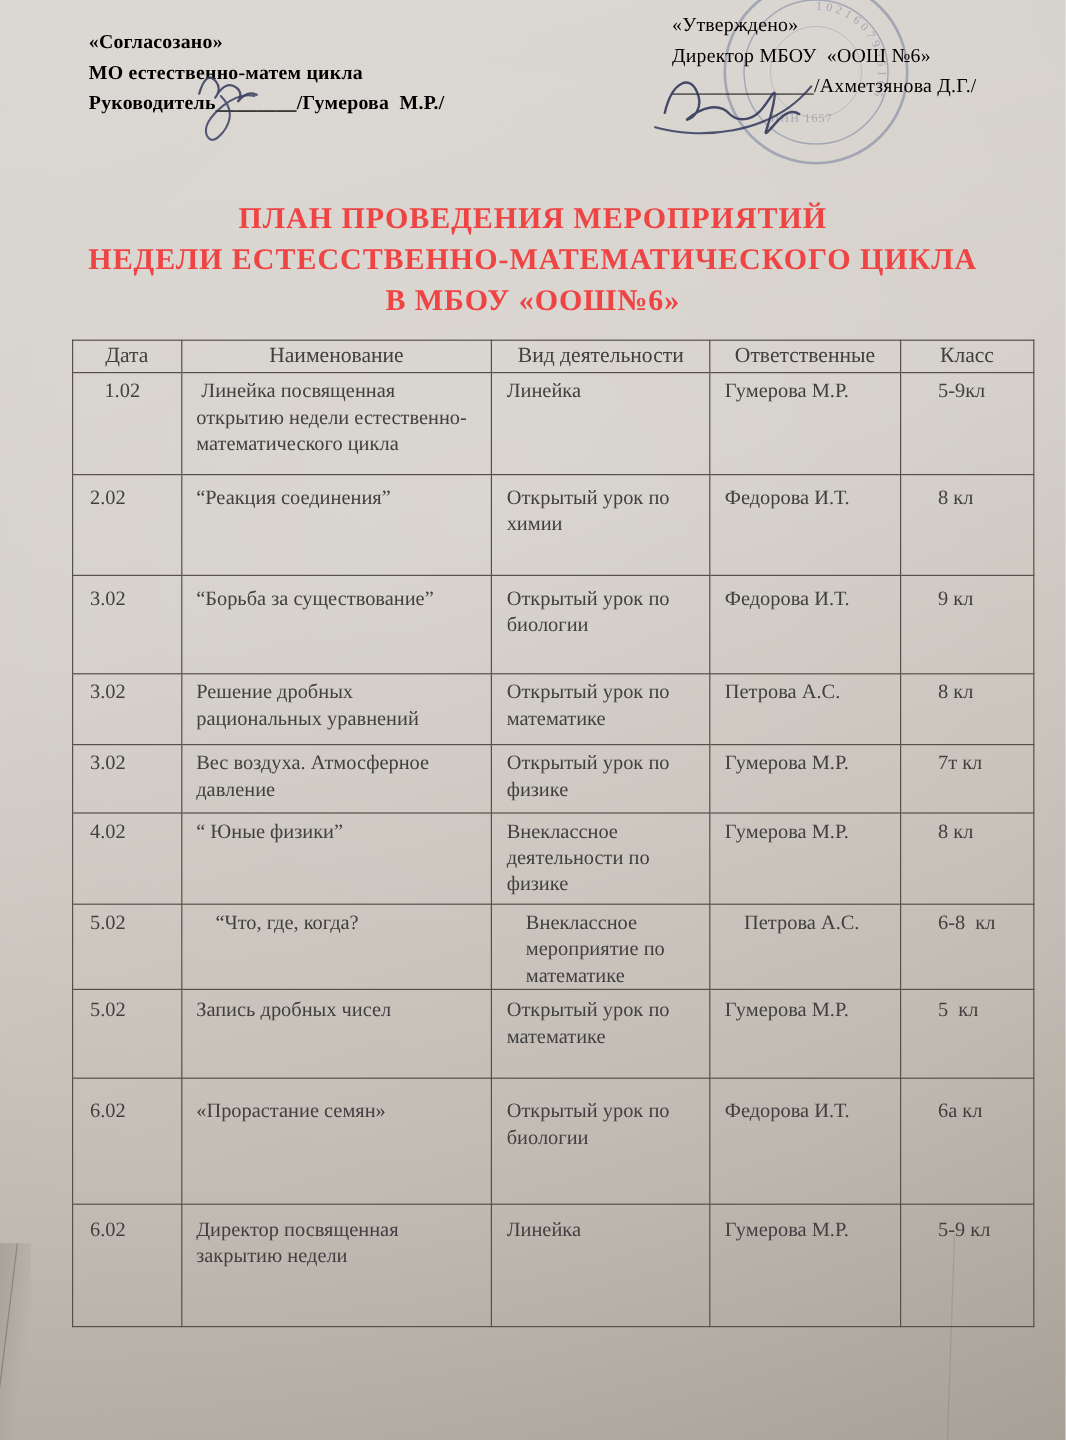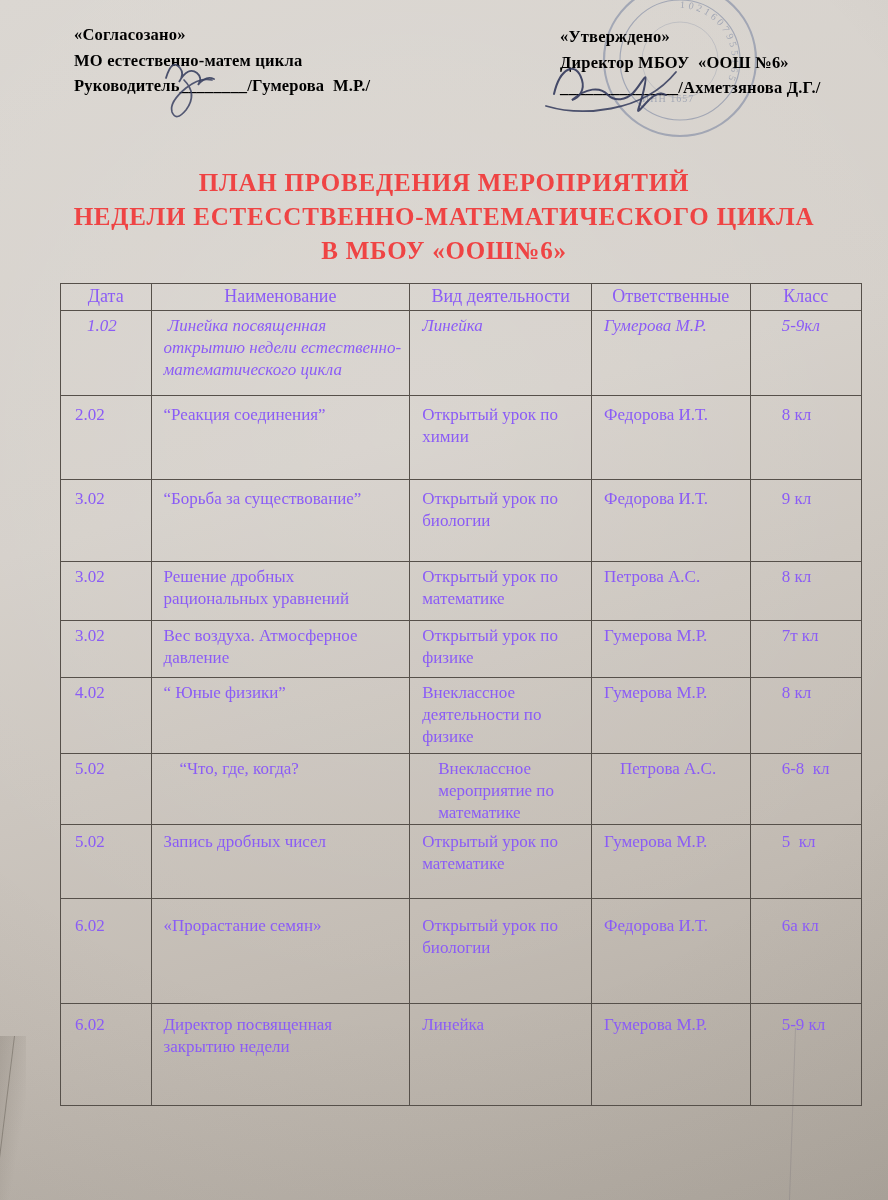--- a/index.html
+++ b/index.html
@@ -15,48 +15,48 @@
     background:rgba(95,89,80,0.45);transform:rotate(7deg);transform-origin:top center;}
   .paper-edge-shade{position:absolute;left:0;top:1036px;width:26px;height:164px;
     background:linear-gradient(100deg,rgba(110,102,92,0.28),rgba(110,102,92,0) 70%);}
   .crease{position:absolute;left:792px;top:1028px;width:1px;height:172px;
     background:rgba(104,100,112,0.22);transform:rotate(2deg);}
 
   
   .approval{position:absolute;font-size:16.5px;line-height:25.5px;color:#000000;
     letter-spacing:0.2px;z-index:2;}
   .approval-left{left:74px;top:22px;font-weight:bold;}
-  .approval-right{left:560px;top:24px;font-weight:bold;}
+  .approval-right{left:560px;top:8px;font-weight:normal;}
   .approval div{white-space:pre;}
 
   
   .stamp{position:absolute;left:594px;top:-26px;width:172px;height:172px;z-index:1;
     opacity:0.55;filter:blur(0.4px);}
 
   
   .sig{position:absolute;z-index:3;}
   .sig-left{left:150px;top:48px;}
   .sig-right{left:540px;top:50px;}
 
   
   .doc-title{position:absolute;top:166px;left:0;width:100%;text-align:center;z-index:2;
     color:#ef4444;font-weight:bold;font-size:25px;line-height:34px;letter-spacing:0.8px;}
   .doc-title .t2{font-size:25px;}
 
   
   .sheet-table{position:absolute;left:60px;top:283px;width:802px;z-index:2;
-    border-collapse:collapse;table-layout:fixed;color:#8b5cf6;}
+    border-collapse:collapse;table-layout:fixed;color:#404040;}
   .sheet-table th,.sheet-table td{
     border:1px solid #56504a;vertical-align:top;
     font-size:17px;line-height:22px;white-space:pre-wrap;word-wrap:break-word;}
   .sheet-table th{font-weight:normal;font-size:18px;text-align:center;height:24px;padding:1px 2px;}
   .sheet-table td{padding:4px 6px 0 12px;}
   .sheet-table td.c-date{padding-left:14px;}
   .sheet-table td.c-class{padding-left:31px;}
-  tr.r1 td{height:80px;font-style:italic;} tr.r1 td.c-date{padding-left:26px;}
+  tr.r1 td{height:80px;} tr.r1 td.c-date{padding-left:26px;}
   tr.r2 td{height:75px;padding-top:8px;}
   tr.r3 td{height:73px;padding-top:8px;}
   tr.r4 td{height:54px;}
   tr.r5 td{height:52px;}
   tr.r6 td{height:71px;}
   tr.r7 td{height:66px;padding-left:28px;}
   tr.r8 td{height:67px;padding-top:6px;}
   tr.r9 td{height:88px;padding-top:16px;}
   tr.r10 td{height:91px;padding-top:10px;}
 </style>

